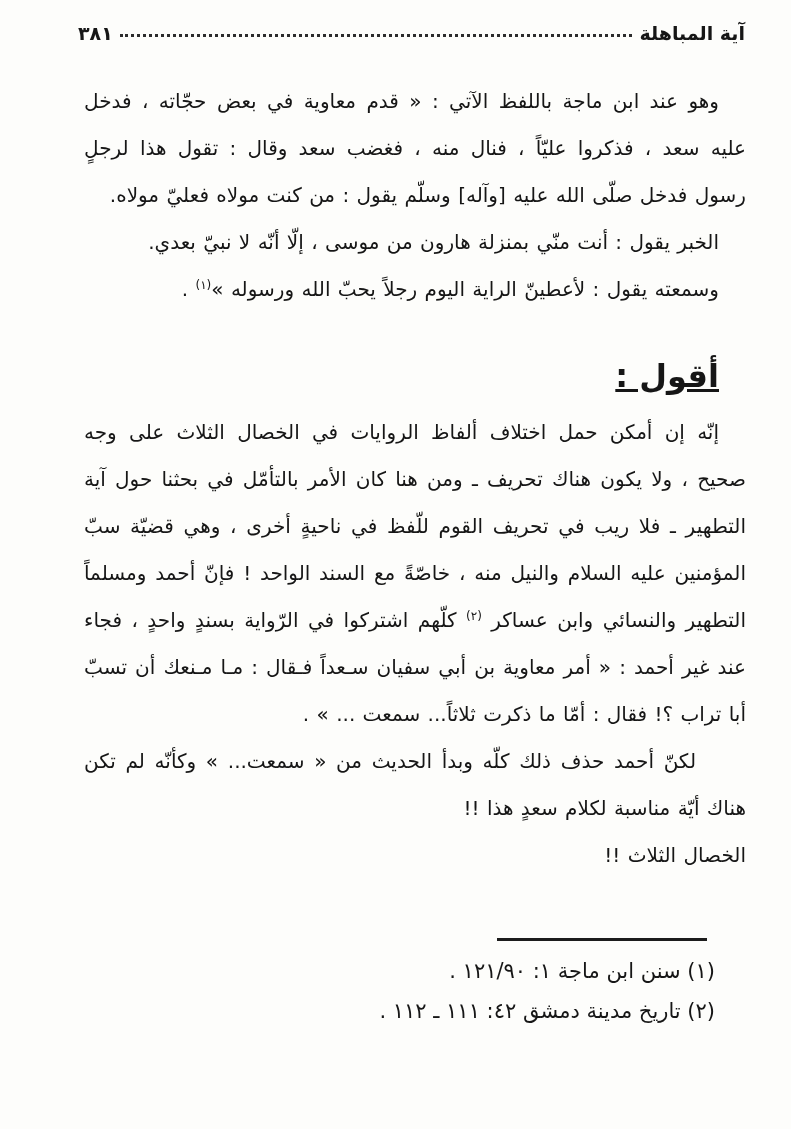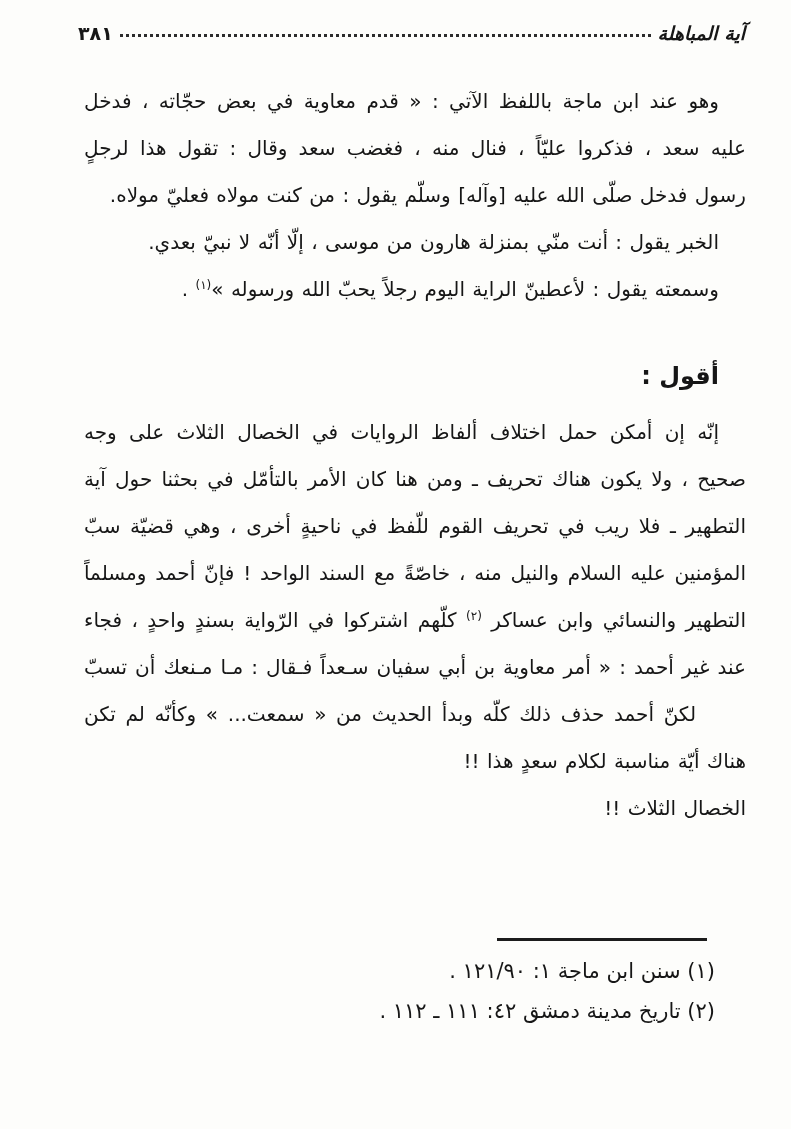--- a/index.html
+++ b/index.html
@@ -15,21 +15,21 @@
     width:791px;height:1129px;
     background:#fdfdfb;
     overflow:hidden;
   }
   
   .runhead{
     position:absolute;top:22px;right:46px;left:78px;
     display:flex;align-items:flex-end;
     font-size:19px;font-weight:bold;
   }
-  .runhead .title{white-space:nowrap;font-style:italic;}
+  .runhead .title{white-space:nowrap;}
   .runhead .leader{
     flex:1;
     border-bottom:3px dotted #2c2c2c;
     margin:0 7px 7px 7px;
     height:1px;
   }
   .runhead .pagenum{white-space:nowrap;letter-spacing:1px;}
   
   .textblock{
     position:absolute;top:78px;right:45px;width:662px;
@@ -40,22 +40,23 @@
     text-align:justify;text-align-last:justify;
     word-spacing:1px;
   }
   .line.rag{text-align-last:right;}
   .ind{text-indent:27px;}
   .ind2{text-indent:50px;}
   .ind3{text-indent:33px;}
   .gap-before{margin-top:6px;}
   .heading{
     height:50px;margin-top:38px;margin-bottom:8px;
-    font-size:24px;font-weight:bold;line-height:50px;
+    font-size:32px;font-weight:bold;line-height:50px;
     text-indent:27px;
+    text-decoration:underline;
   }
   sup.fnref{
     font-size:12px;vertical-align:7px;line-height:0;
   }
   
   .footnotes{
     position:absolute;top:938px;right:76px;width:420px;
     font-size:21px;line-height:40px;
   }
   .fnrule{
@@ -86,20 +87,21 @@
     <div class="line rag ind"><span>وسمعته يقول : لأعطينّ الراية اليوم رجلاً يحبّ الله ورسوله »</span><sup class="fnref">(١)</sup><span> .</span></div>
 
     <div class="heading">أقول :</div>
 
     <div class="line ind">إنّه إن أمكن حمل اختلاف ألفاظ الروايات في الخصال الثلاث على وجه</div>
     <div class="line">صحيح ، ولا يكون هناك تحريف ـ ومن هنا كان الأمر بالتأمّل في بحثنا حول آية</div>
     <div class="line">التطهير ـ فلا ريب في تحريف القوم للّفظ في ناحيةٍ أخرى ، وهي قضيّة سبّ أمير</div>
     <div class="line">المؤمنين عليه السلام والنيل منه ، خاصّةً مع السند الواحد ! فإنّ أحمد ومسلماً</div>
     <div class="line"><span>التطهير والنسائي وابن عساكر </span><sup class="fnref">(٢)</sup><span> كلّهم اشتركوا في الرّواية بسندٍ واحدٍ ، فجاء</span></div>
     <div class="line">عند غير أحمد : « أمر معاوية بن أبي سفيان سـعداً فـقال : مـا مـنعك أن تسبّ</div>
+    <div class="line rag">أبا تراب ؟! فقال : أمّا ما ذكرت ثلاثاً... سمعت ... » .</div>
 
     <div class="line ind2">لكنّ أحمد حذف ذلك كلّه وبدأ الحديث من « سمعت... » وكأنّه لم تكن</div>
     <div class="line rag">هناك أيّة مناسبة لكلام سعدٍ هذا !!</div>
 
     <div class="line rag">الخصال الثلاث !!</div>
 
   </div>
 
   <div class="footnotes">
     <div class="fnrule"></div>

